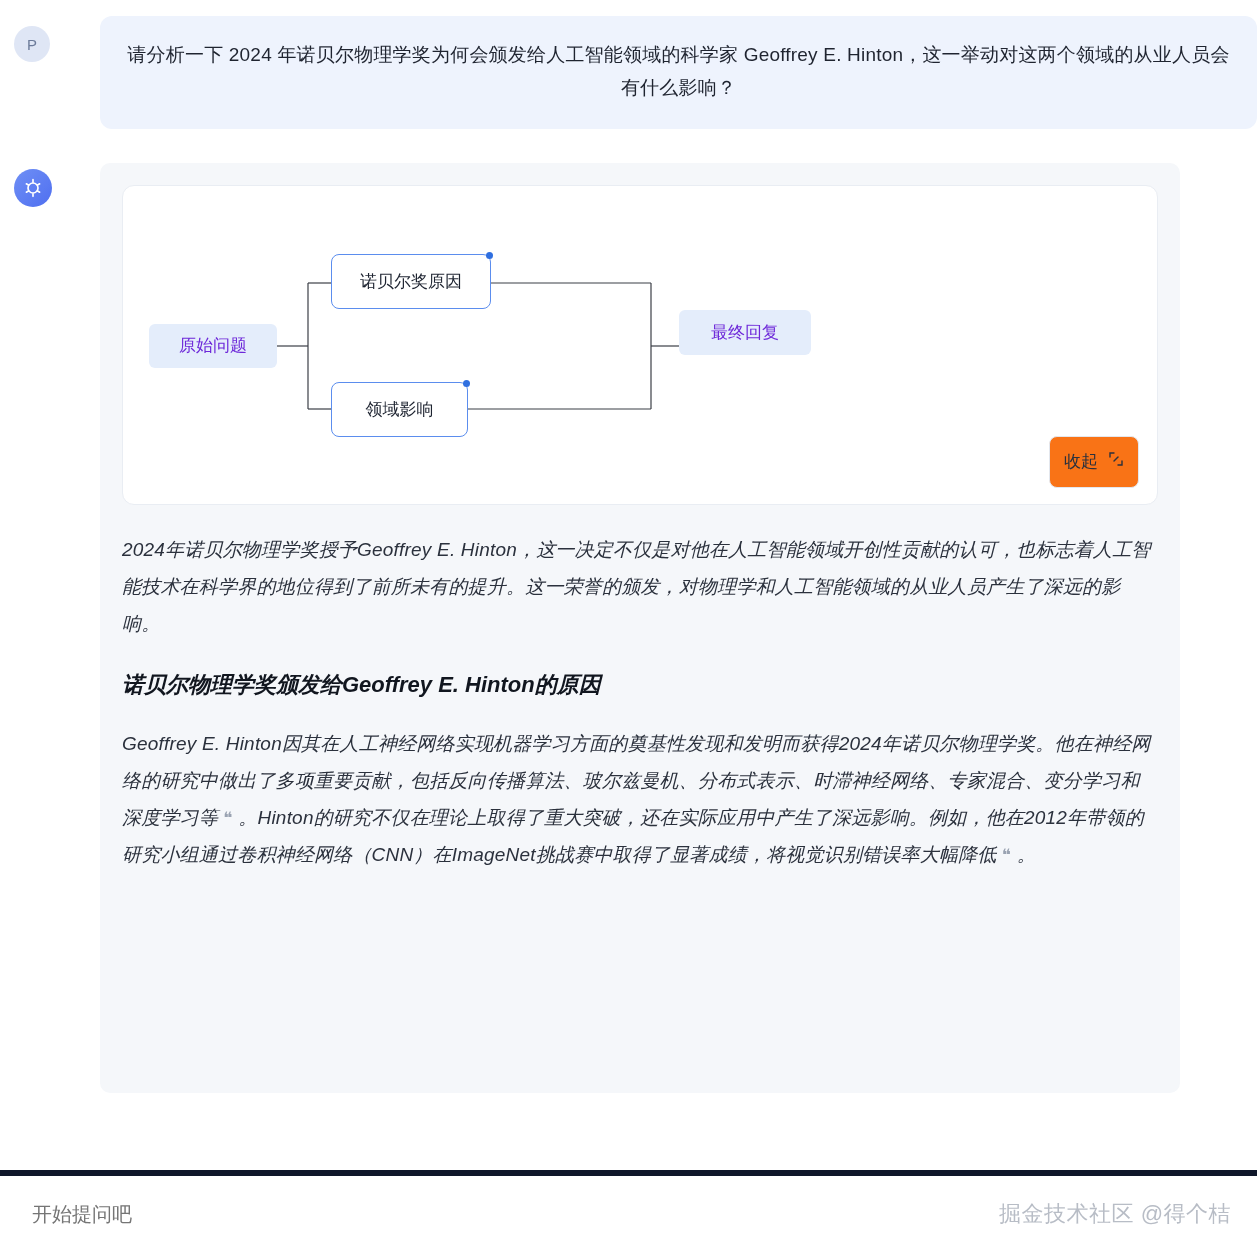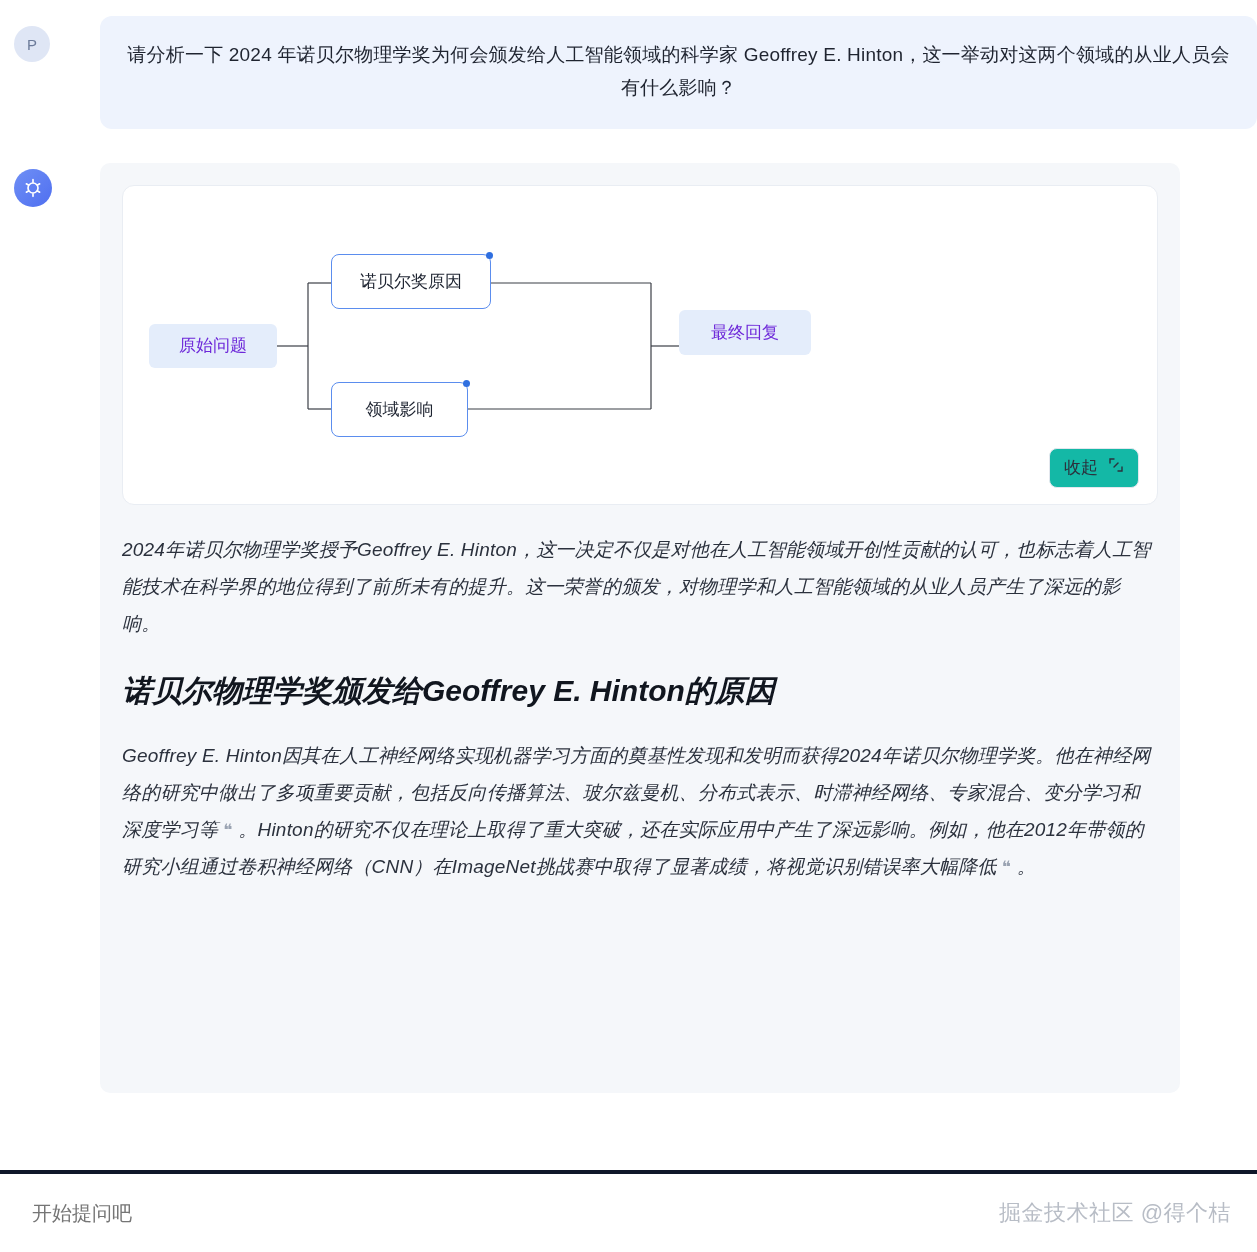--- a/index.html
+++ b/index.html
@@ -100,46 +100,46 @@
   .node-dot {
     position: absolute;
     width: 7px; height: 7px;
     border-radius: 50%;
     background: #2f6fe0;
     top: -3px; right: -3px;
   }
   .collapse-btn {
     position: absolute;
     right: 18px; bottom: 16px;
-    height: 40px;
+    height: 52px;
     display: flex; align-items: center; gap: 10px;
     padding: 0 14px;
     border: 1px solid #e3e7ee;
     border-radius: 8px;
-    background: #14b8a6;
+    background: #f97316;
     font-size: 17px;
     color: #2b313d;
     cursor: pointer;
   }
 
   
   .answer {
     padding: 26px 22px 0 22px;
     color: #2b313d;
     font-style: italic;
   }
   .answer p {
     margin: 0 0 26px 0;
     font-size: 19px;
     line-height: 1.95;
     letter-spacing: .2px;
   }
   .answer h3 {
     margin: 8px 0 24px 0;
-    font-size: 30px;
+    font-size: 22px;
     line-height: 1.5;
     color: #11161f;
     font-weight: 700;
   }
   .cite {
     color: #9aa3b2;
     font-size: 17px;
   }
 
   
@@ -148,21 +148,21 @@
     left: 0; right: 0; bottom: 80px;
     height: 60px;
     background: linear-gradient(to bottom, rgba(255,255,255,0), #ffffff 85%);
     pointer-events: none;
   }
   .bottom-bar {
     position: absolute;
     left: 0; right: 0; bottom: 0;
     height: 82px;
     background: #ffffff;
-    border-top: 4px solid #0f172a;
+    border-top: 6px solid #0f172a;
     display: flex;
     align-items: center;
     justify-content: space-between;
     padding: 0 26px 0 30px;
   }
   .ask-input {
     border: none; outline: none;
     background: transparent;
     font-size: 20px;
     color: #b9bec7;

